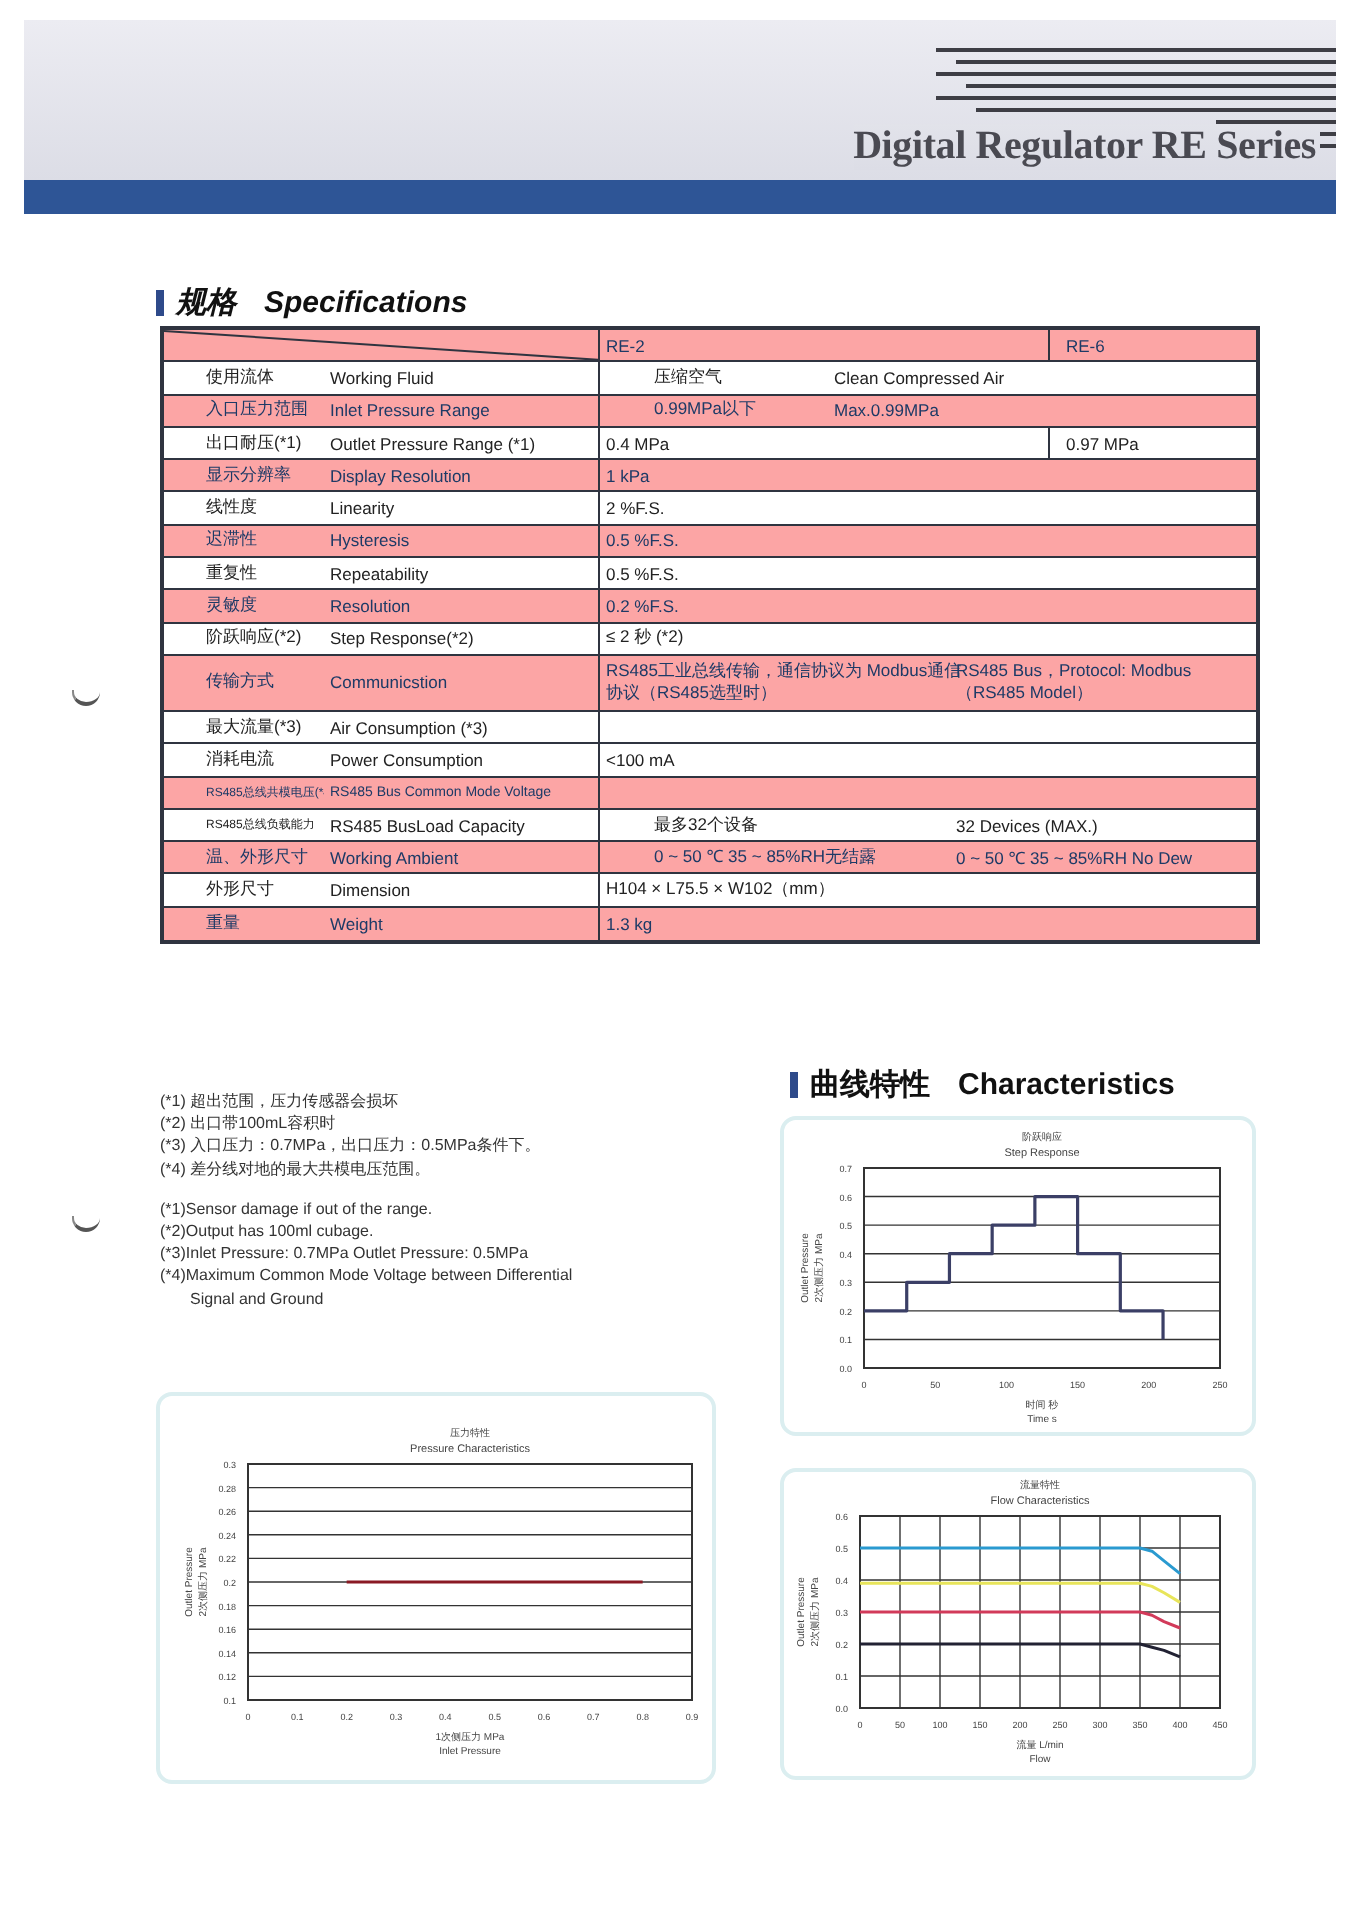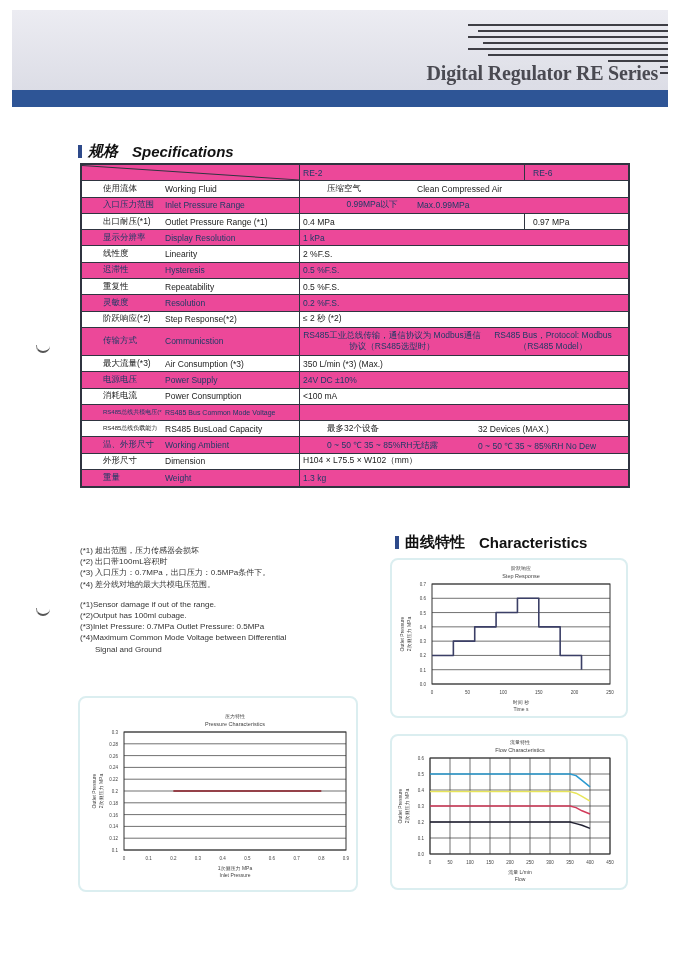--- a/index.html
+++ b/index.html
@@ -18,21 +18,21 @@
   
   .sec-title { position: absolute; display: flex; align-items: center; font-weight: bold; }
   .sec-title .mark { width: 4px; height: 13px; background: #2e4a8a; margin-right: 6px; }
   .sec-title .zh { font-size: 15px; color: #111; margin-right: 14px; }
   .sec-title .en { font-family: "Liberation Sans", sans-serif; font-size: 15px; color: #111; }
 
   
   .spec { position: absolute; left: 80px; top: 163px; width: 550px; border: 2px solid #2f3440; }
   .spec .row { display: flex; height: 16.3px; border-bottom: 1px solid #2f3440; font-family: "Liberation Sans", sans-serif; font-size: 8.5px; align-items: stretch; }
   .spec .row:last-child { border-bottom: none; }
-  .spec .row.blue { background: #ec4899; color: #1d3a66; text-align: center; }
+  .spec .row.blue { background: #fca5a5; color: #1d3a66; }
   .spec .row.white { background: #ffffff; color: #222; }
   .spec .row.tall { height: 28px; }
   .spec .c-zh { width: 80px; padding-left: 21px; display: flex; align-items: center; white-space: nowrap; overflow: hidden; }
   .spec .c-en { width: 138px; padding-left: 3px; display: flex; align-items: center; white-space: nowrap; overflow: hidden; border-right: 1px solid #2f3440; }
   .spec .c-val { flex: 1; display: flex; align-items: center; padding-left: 3px; position: relative; }
   .spec .c-val .v1 { width: 90px; white-space: nowrap; margin-left: 24px; }
   .spec .c-val .v2 { white-space: nowrap; }
   .spec .c-val .split { position: absolute; left: 224px; top: 0; bottom: 0; border-left: 1px solid #2f3440; padding-left: 8px; display: flex; align-items: center; }
   .spec .c-val .half { width: 178px; line-height: 11px; }
   .spec .c-val .right { position: absolute; left: 178px; line-height: 11px; }
@@ -164,30 +164,20 @@
         <div class="c-zh">传输方式</div>
         <div class="c-en">Communicstion</div>
         <div class="c-val">
           <span class="half">RS485工业总线传输，通信协议为 Modbus通信协议（RS485选型时）</span>
           <span class="right">RS485 Bus，Protocol: Modbus （RS485 Model）</span>
         </div>
       </div>
       <div class="row white">
         <div class="c-zh">最大流量(*3)</div>
         <div class="c-en">Air Consumption (*3)</div>
-        <div class="c-val">
-          <span>350 L/min (*3) (Max.)</span>
-        </div>
-      </div>
-      <div class="row blue">
-        <div class="c-zh">电源电压</div>
-        <div class="c-en">Power Supply</div>
-        <div class="c-val">
-          <span>24V DC ±10%</span>
-        </div>
       </div>
       <div class="row white">
         <div class="c-zh">消耗电流</div>
         <div class="c-en">Power Consumption</div>
         <div class="c-val">
           <span>&lt;100 mA</span>
         </div>
       </div>
       <div class="row blue">
         <div class="c-zh small-zh">RS485总线共模电压(*4)</div>

